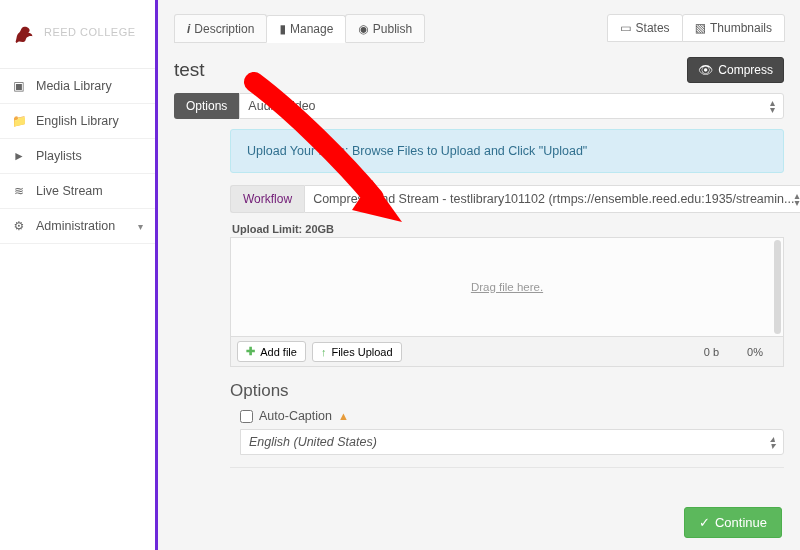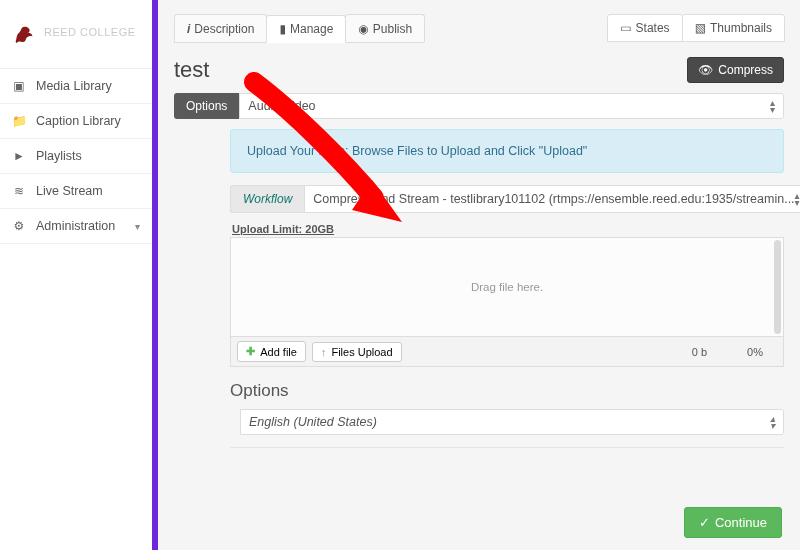--- a/index.html
+++ b/index.html
@@ -13,21 +13,21 @@
     overflow: hidden;
   }
   .app {
     display: flex;
     width: 800px;
     height: 550px;
   }
   .sidebar {
     width: 158px;
     background: #fff;
-    border-right: 6px solid #6d28d9;
+    border-right: 3px solid #6d28d9;
     display: flex;
     flex-direction: column;
   }
   .logo-area {
     padding: 18px 10px 22px 10px;
     display: flex;
     align-items: center;
     border-bottom: 1px solid #eee;
   }
   .logo-griffin {
@@ -108,21 +108,21 @@
   }
   .spacer { flex: 1; }
   .right-tabs .tab { border-bottom:1px solid #ddd; }
 
   .title-row {
     display: flex;
     align-items: center;
     margin: 14px 0 10px 0;
   }
   .page-title {
-    font-size: 22px;
+    font-size: 19px;
     font-weight: 400;
     color: #444;
   }
   .btn {
     display: inline-flex;
     align-items: center;
     gap: 5px;
     border: 1px solid #ccc;
     border-radius: 3px;
     padding: 5px 10px;
@@ -157,24 +157,23 @@
     color: #fff;
     font-size: 12px;
     padding: 6px 12px;
     border-top-left-radius: 3px;
     border-bottom-left-radius: 3px;
     display: flex;
     align-items: center;
   }
   .field-label.grey {
     background: #e8e8e8;
-    color: #0f766e;
+    color: #701a75;
     border: 1px solid #ddd;
     border-right: none;
-    font-style: italic;
   }
   .field-select {
     flex: 1;
     border: 1px solid #ddd;
     background: #fff;
     padding: 5px 8px;
     font-size: 12.5px;
     color: #555;
     border-top-right-radius: 3px;
     border-bottom-right-radius: 3px;
@@ -201,33 +200,33 @@
     padding: 14px 16px;
     border-radius: 3px;
     font-size: 12.5px;
     margin-bottom: 12px;
   }
   .upload-limit {
     font-size: 11px;
     font-weight: bold;
     color: #555;
     margin: 3px 0 0 2px;
-    text-decoration: underline;
   }
   .dropzone {
     border: 1px solid #ddd;
     background: #fcfcfc;
     height: 100px;
     display: flex;
     align-items: center;
     justify-content: center;
     color: #999;
     font-size: 11.5px;
     margin-top: 2px;
     position: relative;
+    text-decoration: underline;
   }
   .dropzone::after {
     content: "";
     position: absolute;
     right: 2px; top: 2px; bottom: 2px;
     width: 7px;
     background: #d9d9d9;
     border-radius: 4px;
   }
   .upload-bar {
@@ -237,21 +236,21 @@
     display: flex;
     align-items: center;
     padding: 4px 6px;
     gap: 6px;
     font-size: 11px;
     color: #555;
   }
   .upload-bar .stats {
     margin-left: auto;
     display: flex;
-    gap: 40px;
+    gap: 28px;
     padding-right: 14px;
   }
   .green-arrow { color: #5cb85c; font-weight: bold; }
 
   .section-h {
     font-size: 17px;
     color: #555;
     font-weight: 500;
     margin: 14px 0 8px 0;
   }
@@ -299,21 +298,21 @@
       </svg>
       <span class="logo-text">REED COLLEGE</span>
     </div>
     <ul class="nav">
       <li>
         <span class="nav-icon">▣</span>
         <span>Media Library</span>
       </li>
       <li>
         <span class="nav-icon">📁</span>
-        <span>Caption Library</span>
+        <span>English Library</span>
       </li>
       <li>
         <span class="nav-icon">►</span>
         <span>Playlists</span>
       </li>
       <li>
         <span class="nav-icon">≋</span>
         <span>Live Stream</span>
       </li>
       <li>
@@ -401,20 +400,25 @@
           <span class="green-arrow">↑</span>
           <span>Files Upload</span>
         </button>
         <div class="stats">
           <span>0 b</span>
           <span>0%</span>
         </div>
       </div>
 
       <h3 class="section-h">Options</h3>
+      <div class="checkbox-row">
+        <input type="checkbox" style="">
+        <span>Auto-Caption</span>
+        <span class="warn-icon">▲</span>
+      </div>
       <div class="field-select lang-select">
         <span>English (United States)</span>
         <span class="select-arrows">
             <span>▴</span>
             <span>▾</span>
           </span>
       </div>
       <div class="divider"></div>
 
     </div>

